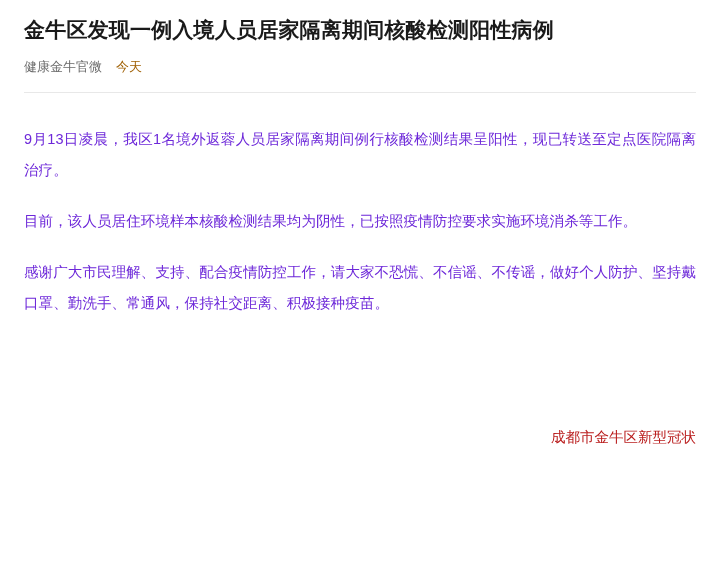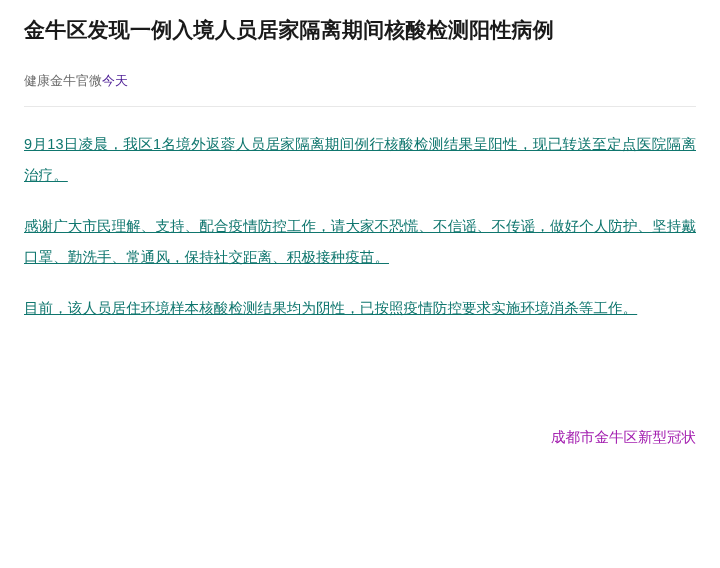--- a/index.html
+++ b/index.html
@@ -26,82 +26,82 @@
     font-weight: bold;
     color: #1a1a1a;
     letter-spacing: 0.2px;
     line-height: 32px;
     margin: 0;
     padding-top: 14px;
   }
   .meta-row {
     display: flex;
     align-items: center;
-    margin-top: 26px;
+    gap: 14px;
+    margin-top: 12px;
     padding-bottom: 16px;
     font-family: Liberation Mono, monospace;
   }
   .meta-source {
     font-size: 13px;
     color: #6b6b6b;
   }
   .meta-time {
     font-size: 13px;
-    color: #4c1d95;
+    color: #a16207;
   }
   .divider {
     height: 1px;
     background: #e8e8e8;
     width: 100%;
     margin: 0;
   }
   .body-content {
     padding-top: 22px;
   }
   .para {
     font-size: 14.5px;
     line-height: 31px;
-    color: #0f766e;
-    margin: 0 0 20px 0;
+    color: #6d28d9;
+    margin: 9px 0 20px 0;
     text-align: justify;
     letter-spacing: 0.1px;
-    text-decoration: underline;
   }
   .para:last-child {
     margin-bottom: 0;
   }
   .signature {
     position: absolute;
     right: 24px;
     bottom: 12px;
     text-align: right;
   }
   .sign-line {
     font-size: 14.5px;
     line-height: 30px;
-    color: #a21caf;
+    color: #b91c1c;
   }
 </style>
 </head>
 <body>
 
 <div class="page">
 
   <h1 class="article-title">金牛区发现一例入境人员居家隔离期间核酸检测阳性病例</h1>
 
   <div class="meta-row">
     <span class="meta-source">健康金牛官微</span>
     <span class="meta-time">今天</span>
   </div>
 
   <div class="divider"></div>
 
   <div class="body-content">
     <p class="para">9月13日凌晨，我区1名境外返蓉人员居家隔离期间例行核酸检测结果呈阳性，现已转送至定点医院隔离治疗。</p>
+    <p class="para">目前，该人员居住环境样本核酸检测结果均为阴性，已按照疫情防控要求实施环境消杀等工作。</p>
     <p class="para">感谢广大市民理解、支持、配合疫情防控工作，请大家不恐慌、不信谣、不传谣，做好个人防护、坚持戴口罩、勤洗手、常通风，保持社交距离、积极接种疫苗。</p>
-    <p class="para">目前，该人员居住环境样本核酸检测结果均为阴性，已按照疫情防控要求实施环境消杀等工作。</p>
   </div>
 
   <div class="signature">
     <div class="sign-line">成都市金牛区新型冠状</div>
   </div>
 
 </div>
 
 </body></html>

